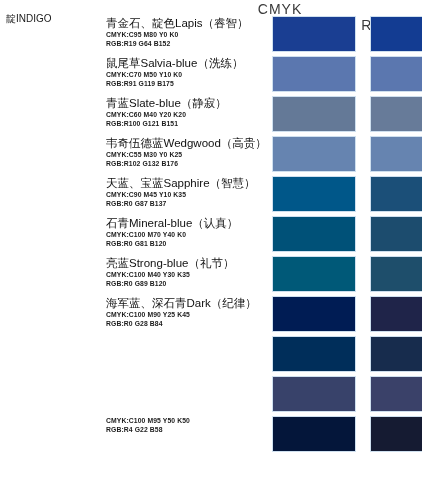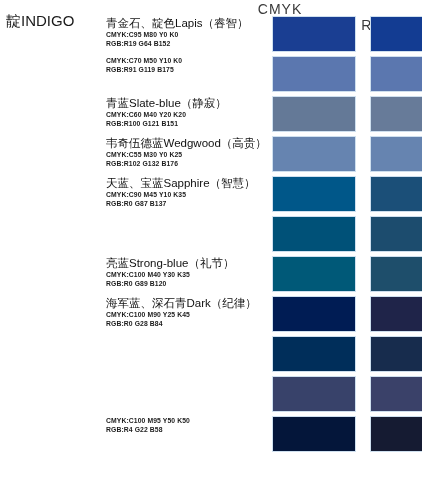--- a/index.html
+++ b/index.html
@@ -37,21 +37,21 @@
     color: #3a3a3a;
     line-height: 14px;
   }
   .col-head.second { margin-left: 14px; margin-top: 16px; }
 
   
   .family-label {
     position: absolute;
     left: 6px;
     top: 12px;
-    font-size: 15px;
+    font-size: 10px;
     color: #1a1a1a;
     white-space: nowrap;
     letter-spacing: 0px;
   }
 
   
   .rows {
     position: absolute;
     top: 16px;
     left: 0;
@@ -119,20 +119,21 @@
           <div class="code">CMYK:C95 M80 Y0 K0</div>
           <div class="code">RGB:R19 G64 B152</div>
         </div>
         <div class="swatches">
           <div class="swatch" style="background-color: rgb(26, 62, 146);"></div>
           <div class="swatch second" style="background-color: rgb(19, 60, 146);"></div>
         </div>
       </div>
       <div class="row">
         <div class="row-text">
+          <div class="name">鼠尾草Salvia-blue（洗练）</div>
           <div class="code">CMYK:C70 M50 Y10 K0</div>
           <div class="code">RGB:R91 G119 B175</div>
         </div>
         <div class="swatches">
           <div class="swatch" style="background-color: rgb(91, 119, 175);"></div>
           <div class="swatch second" style="background-color: rgb(91, 119, 175);"></div>
         </div>
       </div>
       <div class="row">
         <div class="row-text">
@@ -161,20 +162,25 @@
           <div class="name">天蓝、宝蓝Sapphire（智慧）</div>
           <div class="code">CMYK:C90 M45 Y10 K35</div>
           <div class="code">RGB:R0 G87 B137</div>
         </div>
         <div class="swatches">
           <div class="swatch" style="background-color: rgb(0, 87, 137);"></div>
           <div class="swatch second" style="background-color: rgb(27, 79, 120);"></div>
         </div>
       </div>
       <div class="row">
+        <div class="row-text">
+          <div class="name">石青Mineral-blue（认真）</div>
+          <div class="code">CMYK:C100 M70 Y40 K0</div>
+          <div class="code">RGB:R0 G81 B120</div>
+        </div>
         <div class="swatches">
           <div class="swatch" style="background-color: rgb(0, 81, 120);"></div>
           <div class="swatch second" style="background-color: rgb(28, 76, 110);"></div>
         </div>
       </div>
       <div class="row">
         <div class="row-text">
           <div class="name">亮蓝Strong-blue（礼节）</div>
           <div class="code">CMYK:C100 M40 Y30 K35</div>
           <div class="code">RGB:R0 G89 B120</div>

